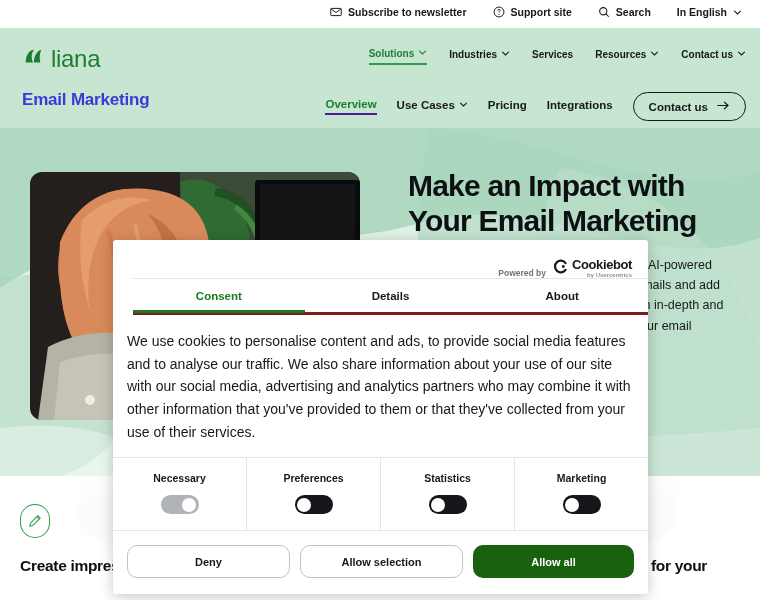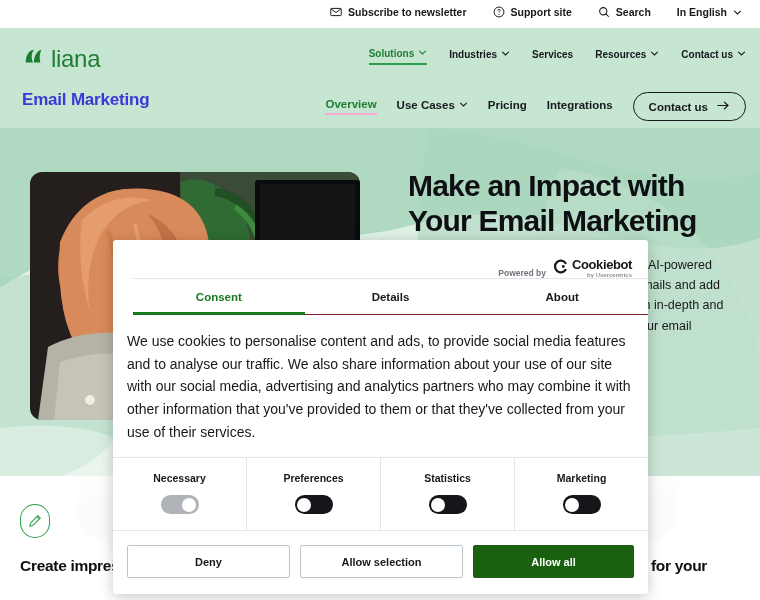--- a/index.html
+++ b/index.html
@@ -68,21 +68,21 @@
   .mainnav .nav-item.active { color:#1e7d32; border-bottom:2px solid #2e9e4b; }
 
   .subnav {
     position:absolute;
     top:92px; right:14px;
     display:flex; align-items:center; gap:20px;
     font-size:11.5px; font-weight:700; color:#16181c;
     z-index:6;
   }
   .subnav .nav-item { display:flex; align-items:center; gap:4px; cursor:pointer; padding-bottom:3px; white-space:nowrap;}
-  .subnav .nav-item.active { color:#1e7d32; border-bottom:2px solid #f9a8d4; }
+  .subnav .nav-item.active { color:#1e7d32; border-bottom:2px solid #4c1d95; }
   .pill {
     border:1.5px solid #16181c;
     border-radius:20px;
     padding:7px 15px;
     display:flex; align-items:center; gap:9px;
     font-size:11.5px; font-weight:700;
     background:transparent;
     cursor:pointer;
     white-space:nowrap;
   }
@@ -172,21 +172,21 @@
   }
   .ck-pwr { font-size:8.5px; font-weight:700; color:#6d7278; }
   .ck-logo { display:flex; align-items:center; gap:4px; }
   .ck-logo-txt { display:flex; flex-direction:column; line-height:1; }
   .ck-name { font-size:13px; font-weight:800; color:#16181c; letter-spacing:-0.4px; }
   .ck-sub { font-size:6px; font-weight:600; color:#8d9298; text-align:right; margin-top:1px; }
 
   .ck-tabs {
     display:flex;
     border-top:1px solid #e3e6e8;
-    border-bottom:1px solid #7f1d1d;
+    border-bottom:3px solid #7f1d1d;
     height:37px;
     margin-left:20px;
   }
   .ck-tab {
     flex:1;
     display:flex; align-items:center; justify-content:center;
     font-size:11.5px; font-weight:700; color:#16181c;
     cursor:pointer;
     position:relative;
   }
@@ -227,21 +227,21 @@
   .toggle.off { background:#141619; }
   .toggle.off .knob { left:2.5px; }
 
   .ck-actions {
     display:flex; gap:10px;
     padding:14px 14px 16px 14px;
   }
   .ck-btn {
     flex:1;
     height:33px;
-    border-radius:2px;
+    border-radius:10px;
     display:flex; align-items:center; justify-content:center;
     font-size:11px; font-weight:800;
     cursor:pointer;
   }
   .ck-btn.outline { border:1px solid #b9c4cc; background:#ffffff; color:#16181c; }
   .ck-btn.primary { background:#19610f; color:#ffffff; font-weight:600; }
 </style>
 </head>
 <body>
 

